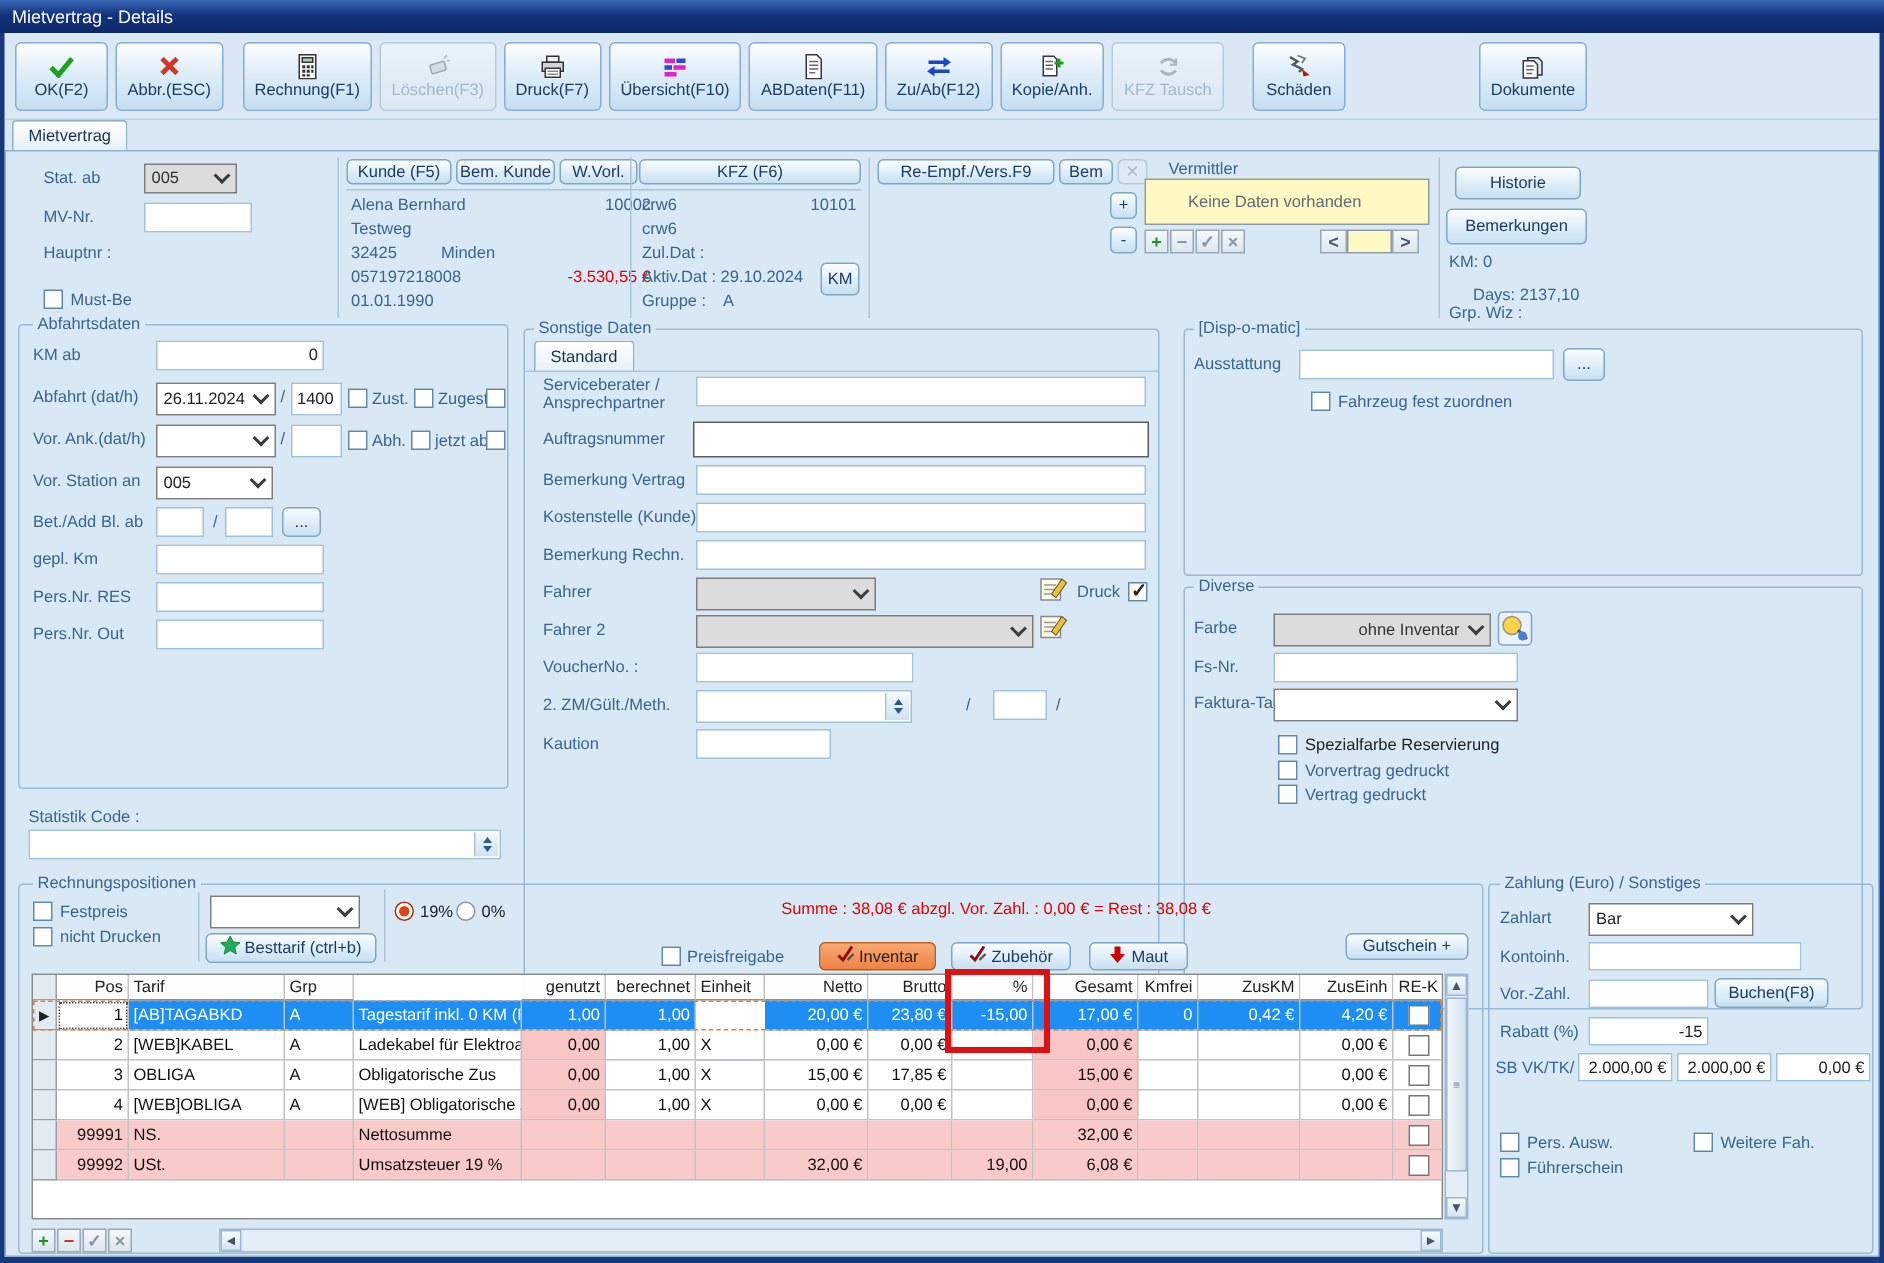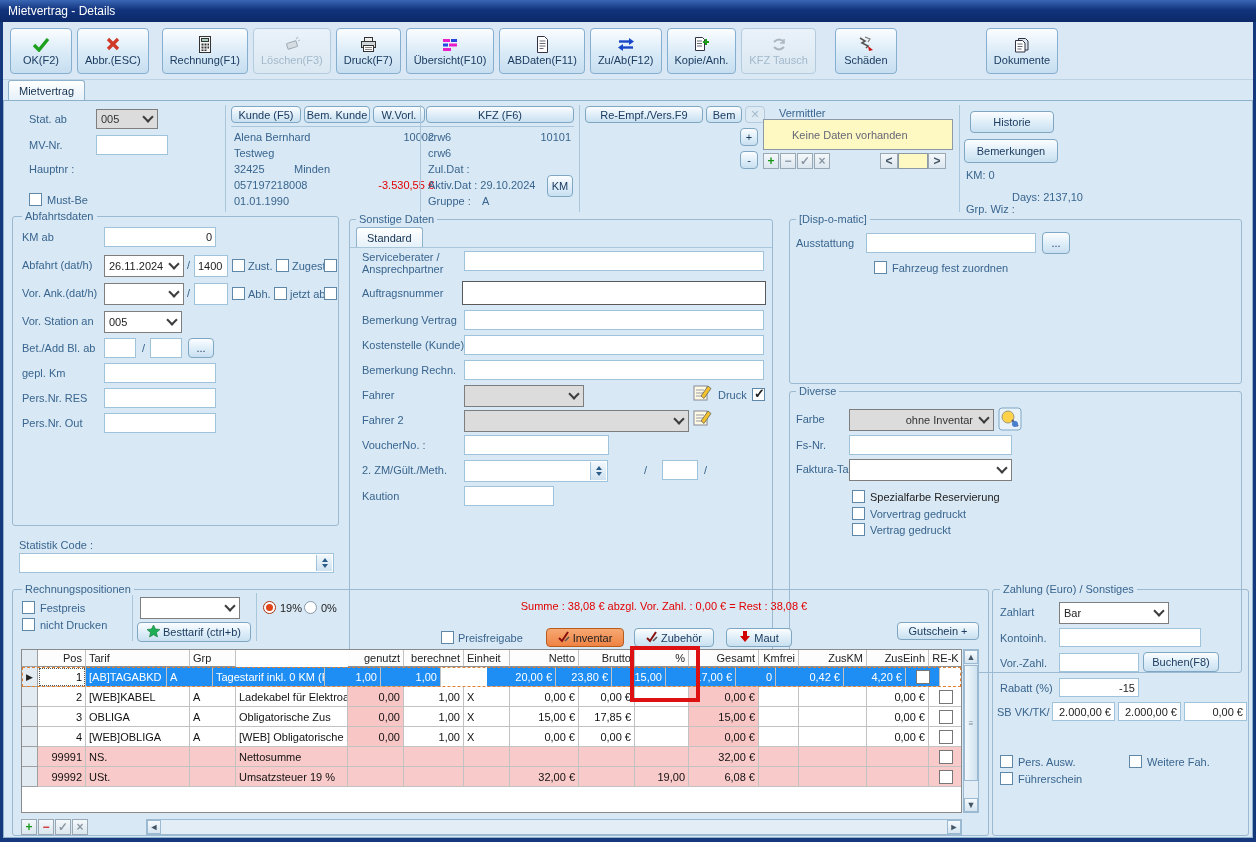--- a/index.html
+++ b/index.html
@@ -264,21 +264,21 @@
     <div class="mini" style="left:810px;top:52px">×</div>
     <div class="mini" style="left:876px;top:52px;width:18px;color:#456">&lt;</div>
     <div class="whitebox" style="left:894px;top:52px;width:30px;height:16px"></div>
     <div class="mini" style="left:924px;top:52px;width:18px;color:#456">&gt;</div>
 
     <div class="vline" style="left:955px;top:4px;height:107px"></div>
 
     <button class="btn" style="left:966px;top:10px;width:84px;height:22px">Historie</button>
     <button class="btn" style="left:960px;top:38px;width:94px;height:24px">Bemerkungen</button>
     <span class="lbl" style="left:962px;top:68px">KM: 0</span>
-    <span class="lbl" style="left:1008px;top:90px">Days: 2137,10</span>
+    <span class="lbl" style="left:978px;top:90px">Days: 2137,10</span>
     <span class="lbl" style="left:962px;top:102px">Grp. Wiz :</span>
 
     <div class="group" style="left:8px;top:115px;width:327px;height:310px"></div>
     <span class="legend" style="left:18px;top:109px">Abfahrtsdaten</span>
     <span class="lbl" style="left:18px;top:130px">KM ab</span>
     <input class="inp right" style="left: 100px; top: 126px; width: 112px; height: 20px;" value="0">
     <span class="lbl" style="left:18px;top:158px">Abfahrt (dat/h)</span>
     <div class="dd" style="left:100px;top:154px;width:80px;height:22px;padding-right:14px">
         <span>26.11.2024</span>
         <span class="chev"></span>
@@ -472,21 +472,21 @@
           <div class="tcell c9 ar" style="width: 54px;">%</div>
           <div class="tcell c10 ar" style="width: 70px;">Gesamt</div>
           <div class="tcell c11 ar" style="width: 40px;">Kmfrei</div>
           <div class="tcell c12 ar" style="width: 68px;">ZusKM</div>
           <div class="tcell c13 ar" style="width: 62px;">ZusEinh</div>
           <div class="tcell c14 ac" style="width: 34px;">RE-K</div>
         </div>
         <div class="trow row-selected">
           <div class="selcell">▶</div>
           <div class="tcell c0 ar" style="width: 48px;">1</div>
-          <div class="tcell c1" style="width: 81px;">[AB]TAGABKD</div>
+          <div class="tcell c1" style="width: 104px;">[AB]TAGABKD</div>
           <div class="tcell c2" style="width: 46px;">A</div>
           <div class="tcell c3" style="width: 112px;">Tagestarif inkl. 0 KM (Rat</div>
           <div class="tcell c4 ar" style="width: 56px;">1,00</div>
           <div class="tcell c5 ar" style="width: 60px;">1,00</div>
           <div class="tcell c6" style="width: 46px; margin-top: 39px;">Tage</div>
           <div class="tcell c7 ar" style="width: 69px;">20,00 €</div>
           <div class="tcell c8 ar" style="width: 56px;">23,80 €</div>
           <div class="tcell c9 ar" style="width: 54px;">-15,00</div>
           <div class="tcell c10 ar" style="width: 70px;">17,00 €</div>
           <div class="tcell c11 ar" style="width: 40px;">0</div>

